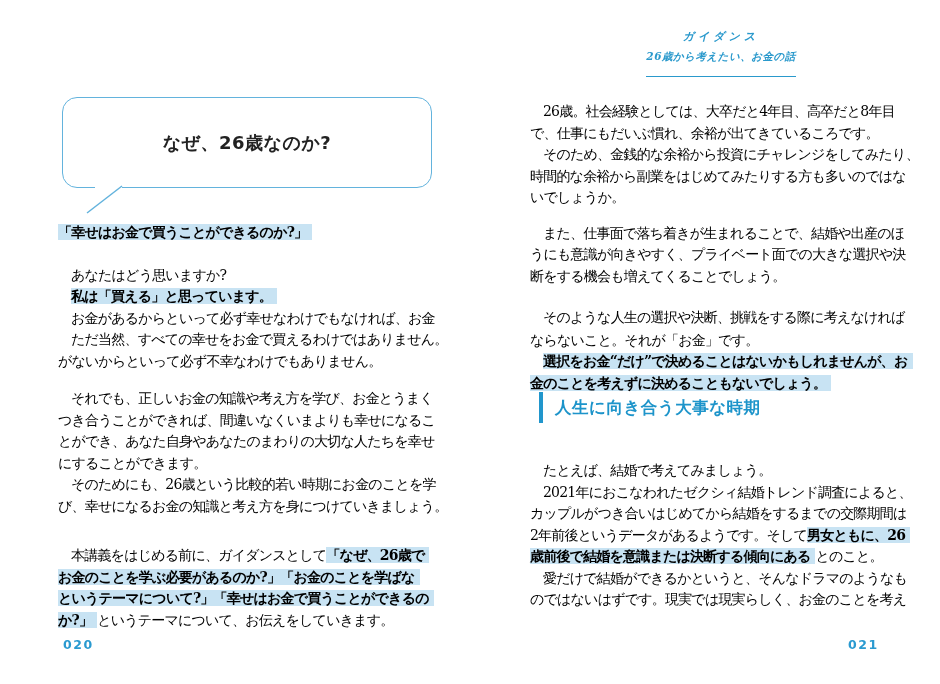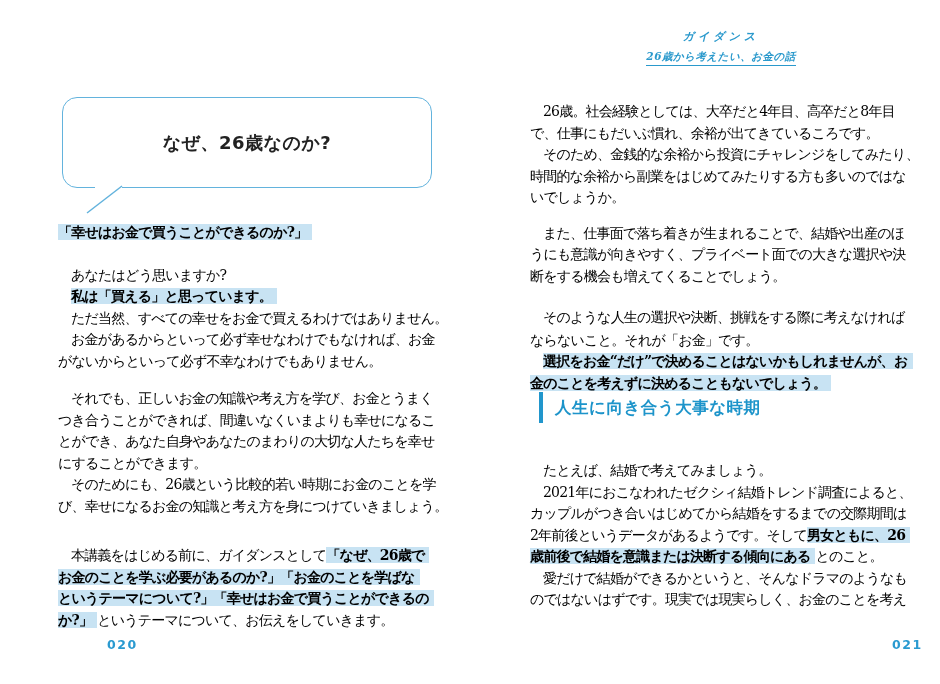--- a/index.html
+++ b/index.html
@@ -10,21 +10,21 @@
   }
   
   .running-head{position:absolute;top:29px;left:644px;width:154px;text-align:center;}
   .rh-title{
     color:#2a99cc;font-size:11px;font-weight:700;font-style:italic;
     letter-spacing:4px;line-height:16px;
   }
   .rh-subtitle{
     display:inline-block;margin-top:4px;color:#2a99cc;font-size:10.5px;
     font-weight:700;font-style:italic;letter-spacing:0.5px;
-    border-bottom:1.2px solid #2a99cc;padding-bottom:2px;line-height:13px;
+    border-bottom:1.2px solid #2a99cc;padding-bottom:13px;line-height:13px;
   }
   
   .bubble{
     position:absolute;left:62px;top:97px;width:370px;height:91px;
     border:1.5px solid #63b3dd;border-radius:15px;
     display:flex;align-items:center;justify-content:center;box-sizing:border-box;
   }
   .bubble-label{
     font-family:"DejaVu Sans","Liberation Sans",sans-serif;
     font-size:18px;font-weight:700;color:#222;letter-spacing:0.5px;
@@ -48,21 +48,20 @@
     display:flex;align-items:center;
   }
   .section-heading span{
     color:#1d94ca;font-size:16.5px;font-weight:700;letter-spacing:0.5px;
   }
   
   .folio{
     position:absolute;top:637px;color:#2a9ad0;font-weight:700;
     font-size:12.5px;letter-spacing:1.5px;
     font-family:"DejaVu Sans","Liberation Sans",sans-serif;
-    margin-left:44px;
   }
   .folio.left{left:63px;}
   .folio.right{left:848px;}
 </style>
 </head>
 <body>
 
 <div id="page">
 
   <div class="running-head">
@@ -75,22 +74,22 @@
   </div>
   <div class="bubble-gap"></div>
   <svg class="bubble-tail" viewBox="0 0 42 30">
     <line x1="38" y1="1" x2="3" y2="28" stroke="#63b3dd" stroke-width="1.5"></line>
   </svg>
 
   <div class="textcol" style="left:58px;top:222px;width:410px;">
       <div class="line"><span class="hl">「幸せはお金で買うことができるのか?」</span></div>
       <div class="line indent" style="margin-top: 21px;"><span>あなたはどう思いますか?</span></div>
       <div class="line indent"><span class="hl">私は「買える」と思っています。</span></div>
+      <div class="line indent"><span>お金があるからといって必ず幸せなわけでもなければ、お金</span></div>
       <div class="line indent"><span>ただ当然、すべての幸せをお金で買えるわけではありません。</span></div>
-      <div class="line indent"><span>お金があるからといって必ず幸せなわけでもなければ、お金</span></div>
       <div class="line"><span>がないからといって必ず不幸なわけでもありません。</span></div>
       <div class="line indent" style="margin-top: 16px;"><span>それでも、正しいお金の知識や考え方を学び、お金とうまく</span></div>
       <div class="line"><span>つき合うことができれば、間違いなくいまよりも幸せになるこ</span></div>
       <div class="line"><span>とができ、あなた自身やあなたのまわりの大切な人たちを幸せ</span></div>
       <div class="line"><span>にすることができます。</span></div>
       <div class="line indent"><span>そのためにも、26歳という比較的若い時期にお金のことを学</span></div>
       <div class="line"><span>び、幸せになるお金の知識と考え方を身につけていきましょう。</span></div>
       <div class="line indent" style="margin-top: 28px;"><span>本講義をはじめる前に、ガイダンスとして</span><span class="hl">「なぜ、26歳で</span></div>
       <div class="line"><span class="hl">お金のことを学ぶ必要があるのか?」「お金のことを学ばな</span></div>
       <div class="line"><span class="hl">というテーマについて?」「幸せはお金で買うことができるの</span></div>

